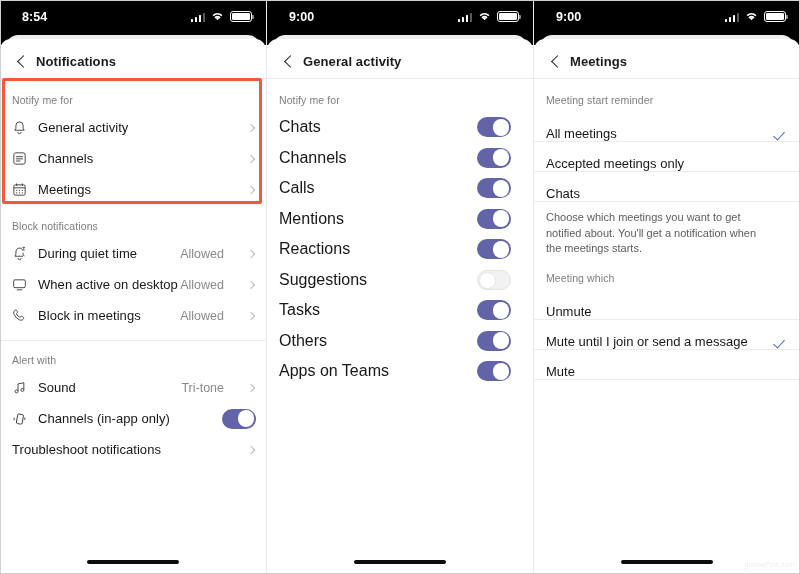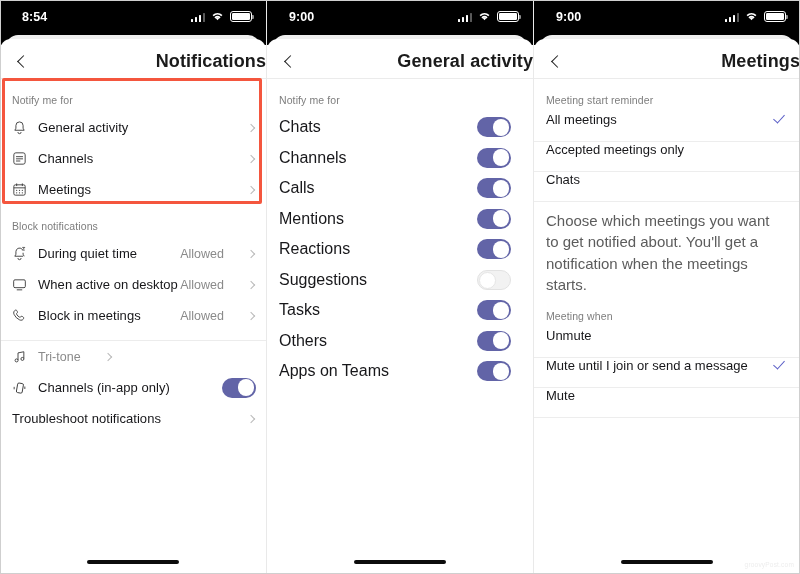--- a/index.html
+++ b/index.html
@@ -101,25 +101,26 @@
   }
   .chev-back {
     width: 9px; height: 9px;
     border-left: 1.9px solid #1c1c1c;
     border-bottom: 1.9px solid #1c1c1c;
     transform: rotate(45deg);
     margin-left: 3px;
   }
   .nav-title {
     width: 100%;
-    text-align: right;
-    font-size: 18px;
+    text-align: left;
+    font-size: 13px;
     font-weight: 700;
     color: #1b1b1b;
     letter-spacing: .1px;
+    padding-left: 36px;
   }
 
   
   .body {
     position: relative;
     height: calc(574px - 33px - 12px - 34px);
     background: #ffffff;
     padding-top: 0;
   }
 
@@ -197,21 +198,21 @@
     cursor: pointer;
   }
   .row2 .lbl {
     font-size: 16px;
     color: #17171a;
   }
 
   
   .opt {
     display: flex;
-    align-items: flex-start;
+    align-items: flex-end;
     justify-content: space-between;
     height: 30px;
     padding: 0 14px 0 12px;
     border-bottom: 1px solid #ededed;
     cursor: pointer;
   }
   .opt .lbl { font-size: 13px; color: #17171a; }
   .opt .check {
     width: 12px; height: 12px;
     position: relative;
@@ -219,21 +220,21 @@
   .opt .check.on::after {
     content: "";
     position: absolute;
     left: 2px; top: 0px;
     width: 5px; height: 10px;
     border-right: 1.7px solid #5b5fc7;
     border-bottom: 1.7px solid #5b5fc7;
     transform: rotate(42deg);
   }
   .helper {
-    font-size: 15px;
+    font-size: 11px;
     line-height: 1.42;
     color: #5c5c5c;
     padding: 8px 28px 0 12px;
   }
 
   
   .hl-box {
     position: absolute;
     left: 2px; top: 78px;
     width: 260px; height: 126px;
@@ -385,29 +386,31 @@
               <path d="M4.6 2.4c1 0 1.5 1.1 1.9 2 .3.8-.1 1.3-.7 1.8-.4.3-.5.6-.3 1.1.7 1.6 2 2.9 3.6 3.6.5.2.8.1 1.1-.3.5-.6 1-1 1.8-.7.9.4 2 .9 2 1.9 0 1.2-.9 2.2-2 2.6-1 .4-2 .1-3-.3a13 13 0 0 1-6.5-6.5c-.4-1-.7-2-.3-3 .4-1.1 1.3-2.2 2.4-2.2z" fill="none" stroke="#3b3b3b" stroke-width="1.1"></path>
             </svg>
         </span>
         <span class="lbl">Block in meetings</span>
         <span class="val">Allowed</span>
         <span class="chev"></span>
       </div>
 
       <div class="divider"></div>
 
+      <div class="section-head tight">Alert with</div>
 
       <div class="row">
         <span class="ico">
           <svg width="15" height="16" viewBox="0 0 18 19">
               <path d="M7.2 13.2V4.6l7-1.4v8" fill="none" stroke="#3b3b3b" stroke-width="1.1"></path>
               <circle cx="5.5" cy="13.6" r="1.8" fill="none" stroke="#3b3b3b" stroke-width="1.1"></circle>
               <circle cx="12.5" cy="11.8" r="1.8" fill="none" stroke="#3b3b3b" stroke-width="1.1"></circle>
             </svg>
         </span>
+        <span class="lbl">Sound</span>
         <span class="val">Tri-tone</span>
         <span class="chev"></span>
       </div>
 
       <div class="row">
         <span class="ico">
           <svg width="15" height="16" viewBox="0 0 18 19">
               <rect x="6" y="3.8" width="7" height="11.6" rx="1.6" fill="none" stroke="#3b3b3b" stroke-width="1.1" transform="rotate(10 9.5 9.6)"></rect>
               <path d="M2.6 8.6v2M15.4 8.2v2" stroke="#3b3b3b" stroke-width="1.1" stroke-linecap="round"></path>
             </svg>
@@ -572,21 +575,21 @@
         <span class="lbl">Accepted meetings only</span>
         <span class="check"></span>
       </div>
       <div class="opt">
         <span class="lbl">Chats</span>
         <span class="check"></span>
       </div>
 
       <div class="helper">Choose which meetings you want to get notified about. You'll get a notification when the meetings starts.</div>
 
-      <div class="section-head">Meeting when</div>
+      <div class="section-head">Meeting which</div>
 
       <div class="opt">
         <span class="lbl">Unmute</span>
         <span class="check"></span>
       </div>
       <div class="opt">
         <span class="lbl">Mute until I join or send a message</span>
         <span class="check on"></span>
       </div>
       <div class="opt">

